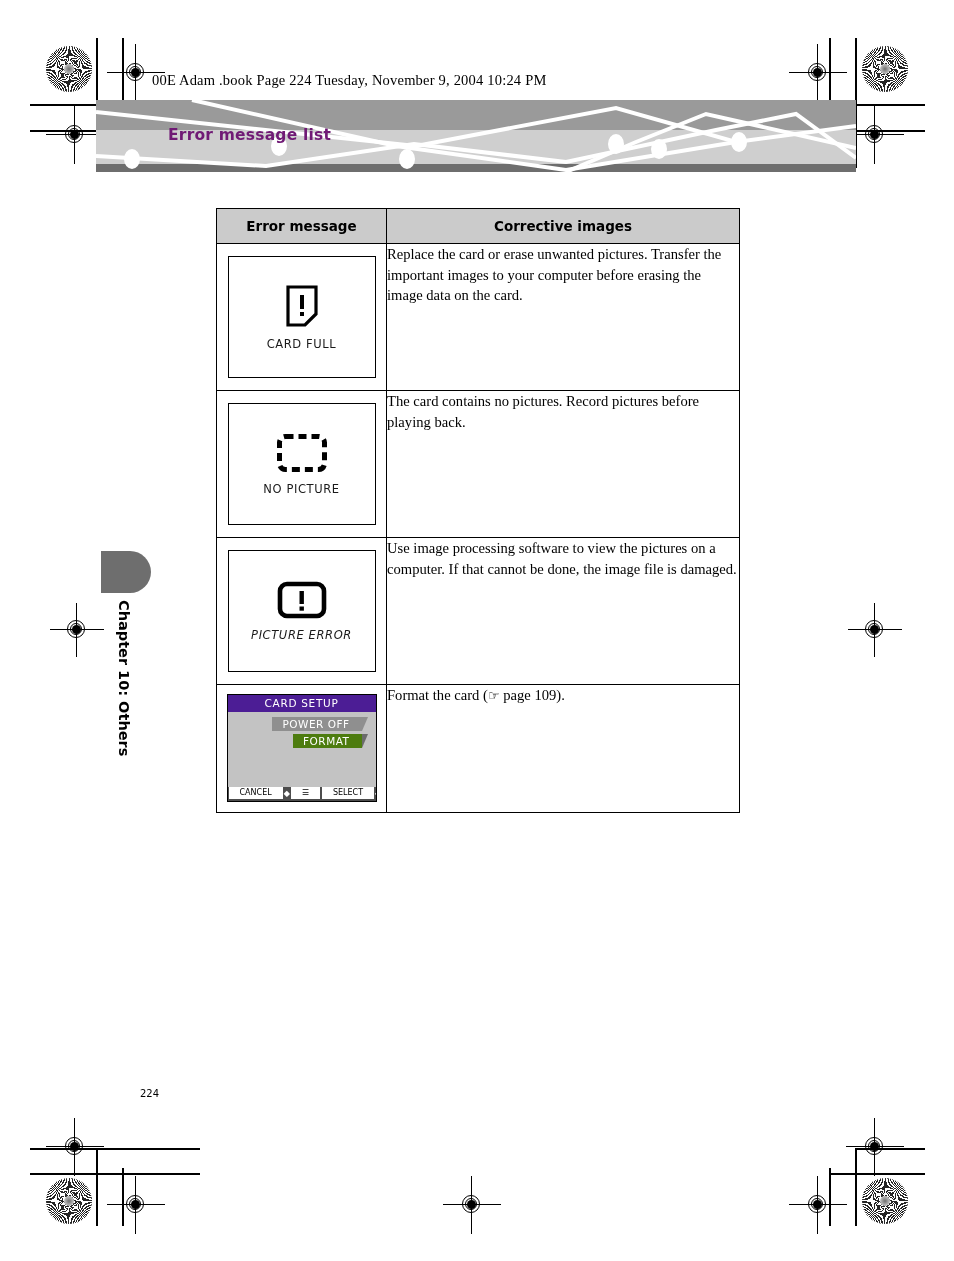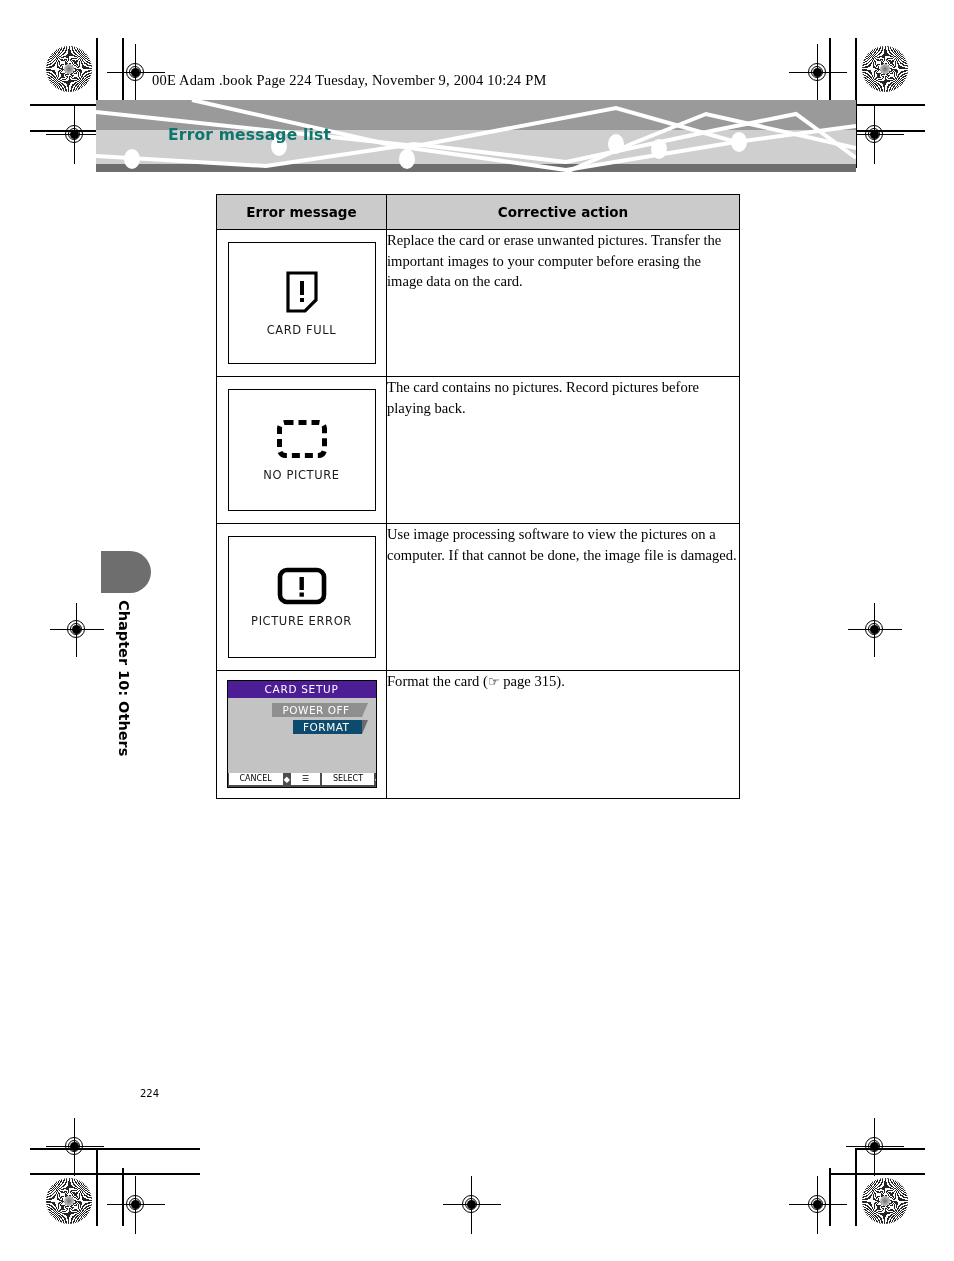--- a/index.html
+++ b/index.html
@@ -33,66 +33,66 @@
            font-family:"Liberation Serif",serif;letter-spacing:.2px;white-space:nowrap;}
 
   
   .banner{position:absolute;left:96px;top:100px;width:760px;height:72px;overflow:hidden;}
   .banner .topband{position:absolute;left:0;top:0;width:100%;height:30px;background:#9a9a9a;}
   .banner .botband{position:absolute;left:0;top:30px;width:100%;height:34px;background:#cfcfcf;}
   .banner .footbar{position:absolute;left:0;top:64px;width:100%;height:8px;background:#6e6e6e;}
   .banner svg{position:absolute;left:0;top:0;}
   .banner .btitle{position:absolute;left:72px;top:26px;z-index:5;
       font-family:"DejaVu Sans",sans-serif;font-weight:bold;font-size:15.5px;
-      color:#0f766e;letter-spacing:.2px;white-space:nowrap;}
+      color:#701a75;letter-spacing:.2px;white-space:nowrap;}
 
   
   .sidetab{position:absolute;left:101px;top:551px;width:50px;height:42px;
            background:#6e6e6e;border-top-right-radius:21px;border-bottom-right-radius:21px;}
   .sidelabel{position:absolute;left:132px;top:600px;
       font-family:"DejaVu Sans",sans-serif;font-weight:bold;font-size:14.5px;
       color:#000;white-space:nowrap;transform:rotate(90deg);transform-origin:left top;}
 
   
   .folio{position:absolute;left:140px;top:1088px;
       font-family:"DejaVu Sans",sans-serif;font-size:10px;color:#000;}
 
   
-  .tbl{position:absolute;left:216px;top:194px;width:523px;
+  .tbl{position:absolute;left:216px;top:208px;width:523px;
        border-collapse:collapse;table-layout:fixed;border-radius:15px;}
   .tbl td,.tbl th{border:1.4px solid #000;padding:0;vertical-align:top;}
   .tbl .colA{width:170px;}
   .tbl .colB{width:353px;}
   .tbl thead th{background:#cbcbcb;height:34px;text-align:center;vertical-align:middle;
        font-family:"DejaVu Sans",sans-serif;font-weight:bold;font-size:13.5px;}
   .cell-img{text-align:center;}
   .cell-txt{padding:9px 12px 9px 11px;font-family:"Liberation Serif",serif;
             font-size:14.6px;line-height:1.42;}
 
   
   .scrbox{width:148px;margin:12px auto 12px auto;border:1.2px solid #000;
           height:auto;box-sizing:border-box;background:#fff;}
   .scrbox.r1{height:122px;}
   .scrbox.r2{height:122px;}
-  .scrbox.r3{height:122px;}
+  .scrbox.r3{height:122px;font-style:italic;}
   .icowrap{display:flex;flex-direction:column;align-items:center;justify-content:center;
            height:100%;text-align:right;}
   .icolabel{font-family:"DejaVu Sans",sans-serif;font-size:11.5px;color:#1a1a1a;
             letter-spacing:.6px;margin-top:9px;}
 
   
   .lcd{width:150px;height:108px;margin:9px auto 10px auto;border:1.2px solid #000;
        background:#c3c3c3;box-sizing:border-box;position:relative;overflow:hidden;
        font-family:"DejaVu Sans",sans-serif;}
   .lcd .lcdtitle{height:17px;background:#4c1d95;color:#fff;text-align:center;
        font-size:10.5px;line-height:17px;letter-spacing:.7px;}
   .lcd .opt{position:absolute;right:14px;height:14px;line-height:14px;font-size:10.5px;
        color:#fff;text-align:center;letter-spacing:.5px;padding:0 12px 0 10px;
        background:#8f8f8f;}
-  .lcd .opt.sel{background:#0c4a6e;}
+  .lcd .opt.sel{background:#4d7c0f;}
   .lcd .opt::after{content:"";position:absolute;right:-6px;top:0;width:0;height:0;
        border-top:14px solid #8f8f8f;border-right:6px solid transparent;}
   .lcd .opt.sel::after{border-top-color:#6b6b6b;}
   .lcd .opt1{top:22px;margin-left:20px;}
   .lcd .opt2{top:39px;}
   .lcd .lcdbar{position:absolute;left:0;bottom:0;width:100%;height:14px;background:#4d4d4d;
        color:#fff;font-size:8px;line-height:14px;white-space:nowrap;letter-spacing:0;}
   .lcd .lcdbar span{display:inline-block;vertical-align:top;}
   .bk{display:inline-block;background:#ffffff;color:#000;padding:0 11px;margin:0 1px;
       font-size:8px;line-height:12px;vertical-align:middle;}
@@ -233,21 +233,21 @@
 <div class="sidelabel">Chapter 10: Others</div>
 
 <table class="tbl">
   <colgroup>
       <col class="colA">
       <col class="colB">
     </colgroup>
   <thead>
     <tr>
       <th>Error message</th>
-      <th>Corrective action</th>
+      <th>Corrective images</th>
     </tr>
   </thead>
   <tbody>
 
     <tr>
       <td class="cell-img">
         <div class="scrbox r1">
           <div class="icowrap">
             <svg width="34" height="44" viewBox="0 0 34 44" aria-hidden="true">
               <path d="M3,3 L31,3 L31,30 L20,41 L3,41 Z" fill="#fff" stroke="#000" stroke-width="3.2" stroke-linejoin="miter"></path>
@@ -296,20 +296,20 @@
         <div class="lcd">
           <div class="lcdtitle">CARD SETUP</div>
           <div class="opt opt1">POWER OFF</div>
           <div class="opt opt2 sel">FORMAT</div>
           <div class="lcdbar">
             <span class="bk">CANCEL</span><span>◆</span><span class="bk">☰</span><span class="bk">SELECT</span><span>◆</span><span class="bk">⇵</span><span style="">GO</span><span>◆</span><span class="bk" style="font-weight:bold;">OK</span>
           </div>
         </div>
       </td>
       <td class="cell-txt">
-        <span>Format the card  (</span><span class="hand">☞</span><span> page 315).</span>
+        <span>Format the card  (</span><span class="hand">☞</span><span> page 109).</span>
       </td>
     </tr>
 
   </tbody>
 </table>
 
 <div class="folio">224</div>
 
 </body></html>

